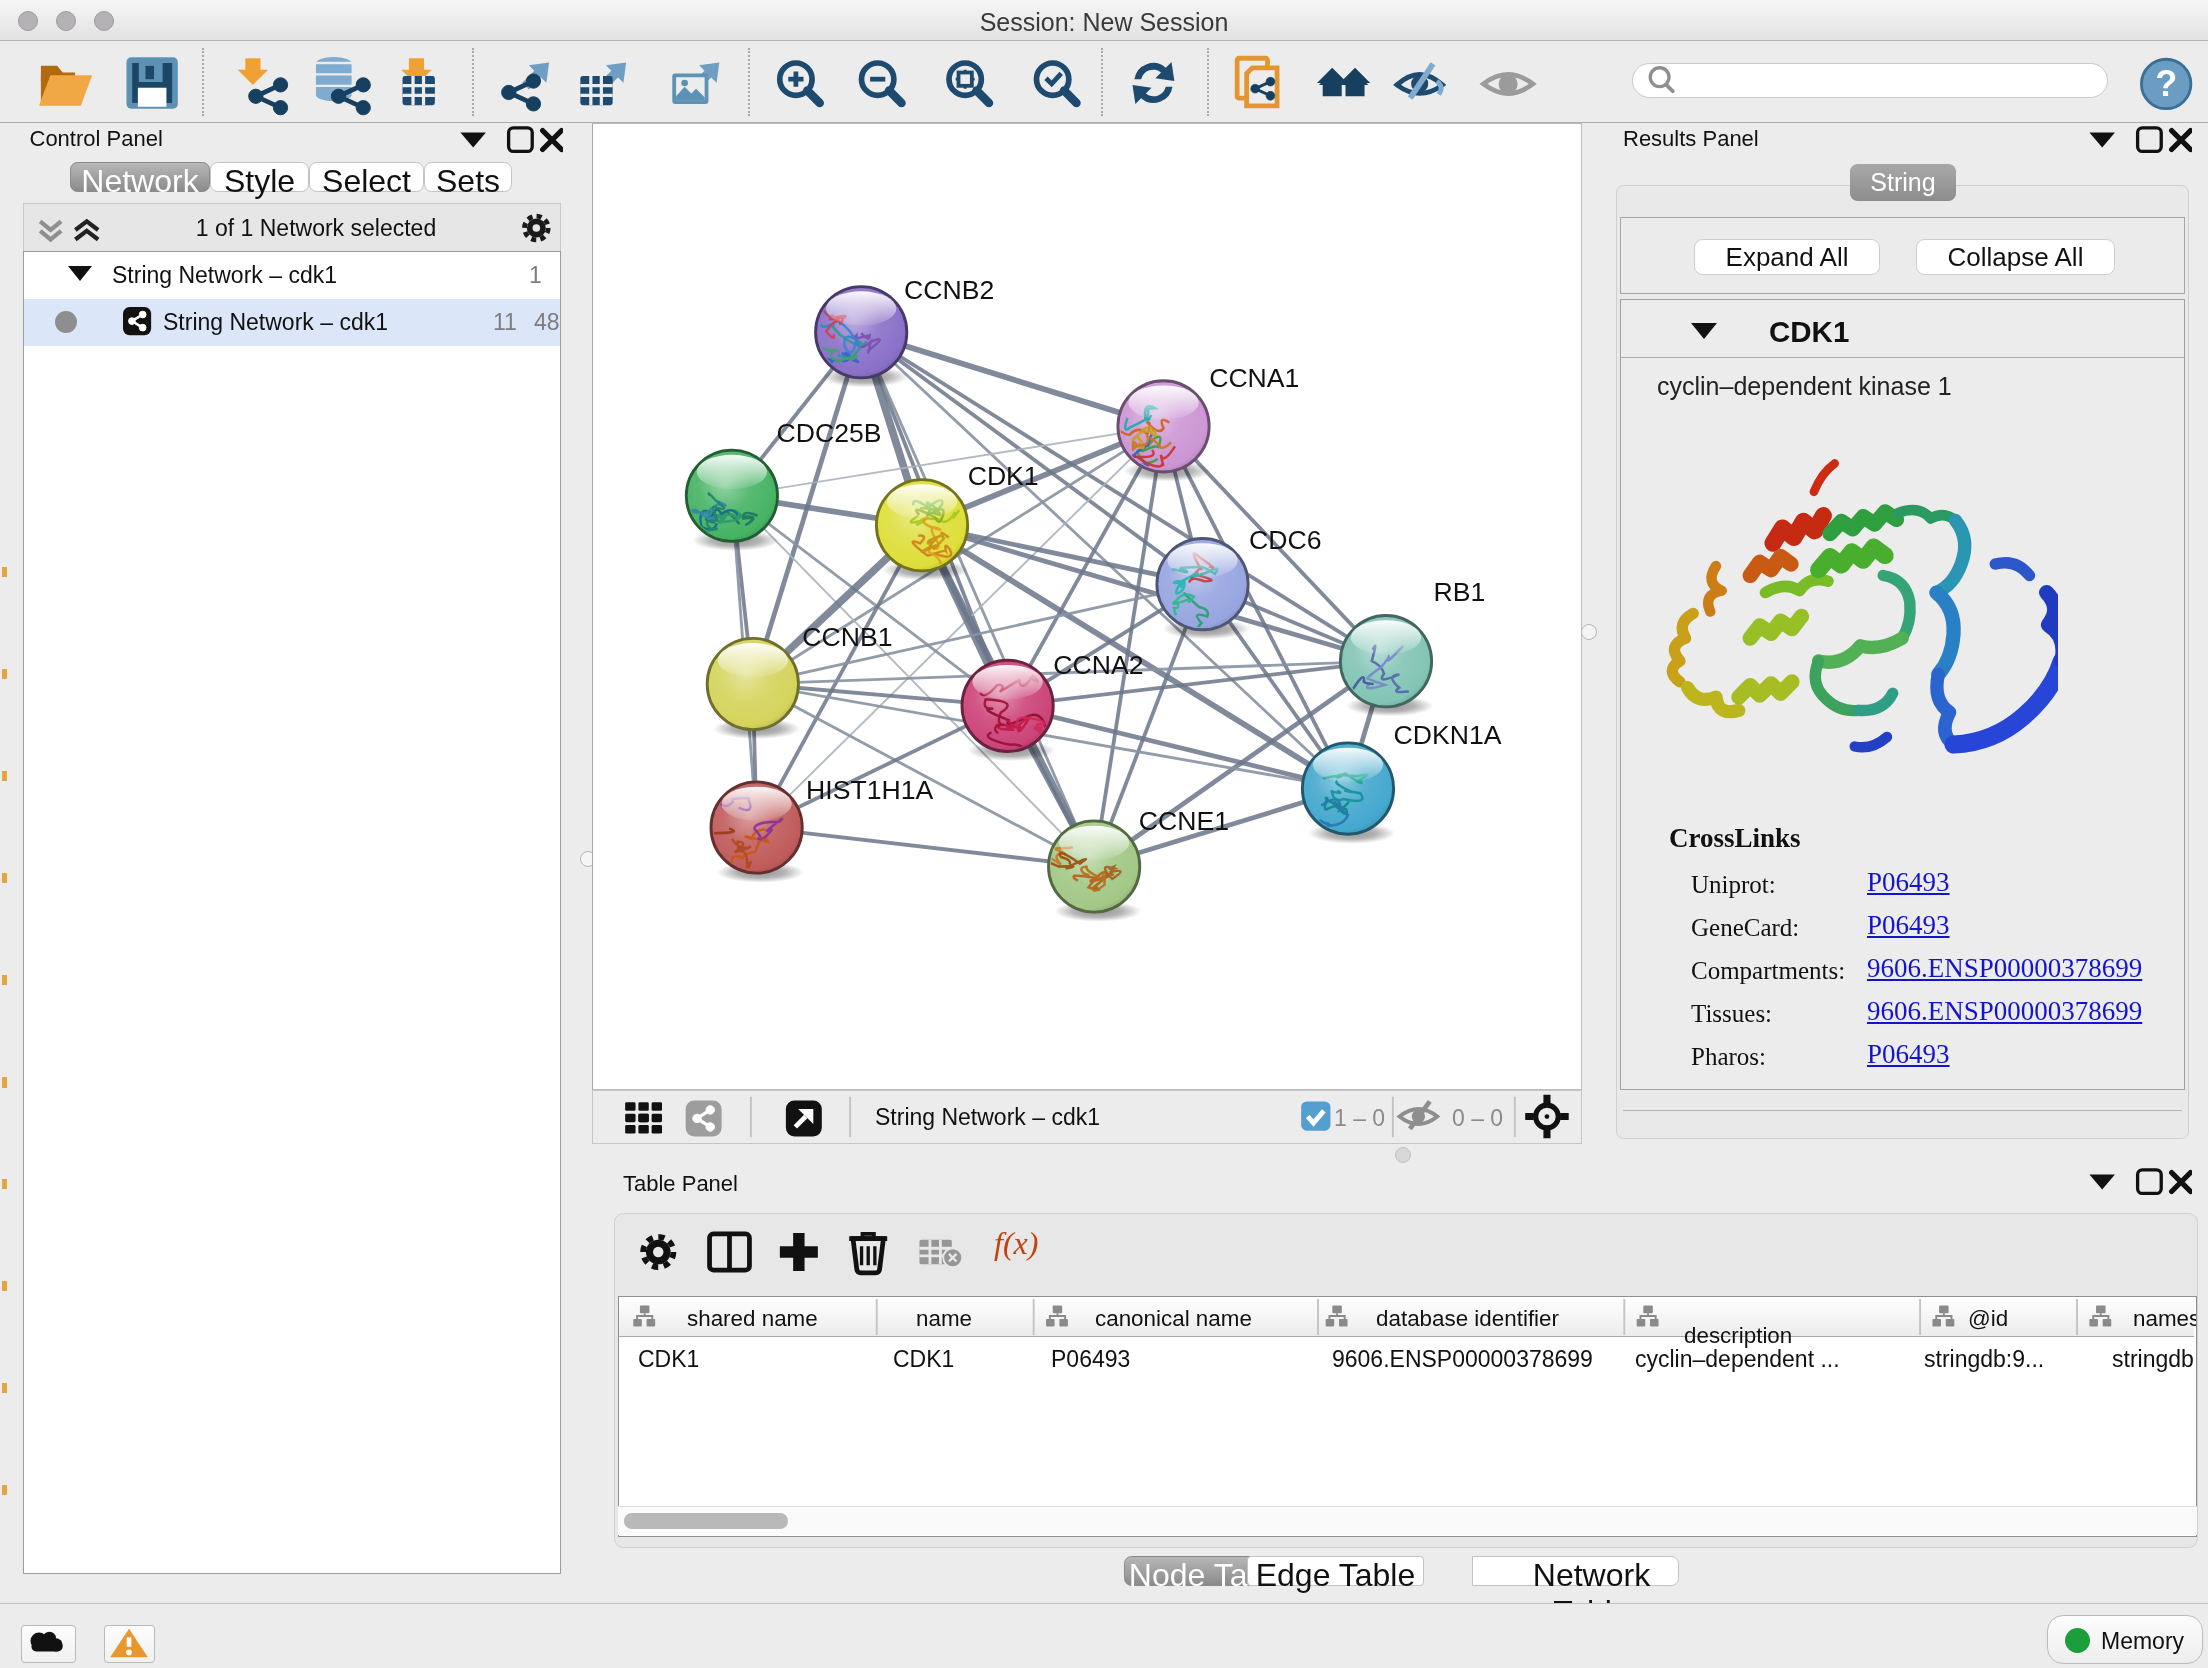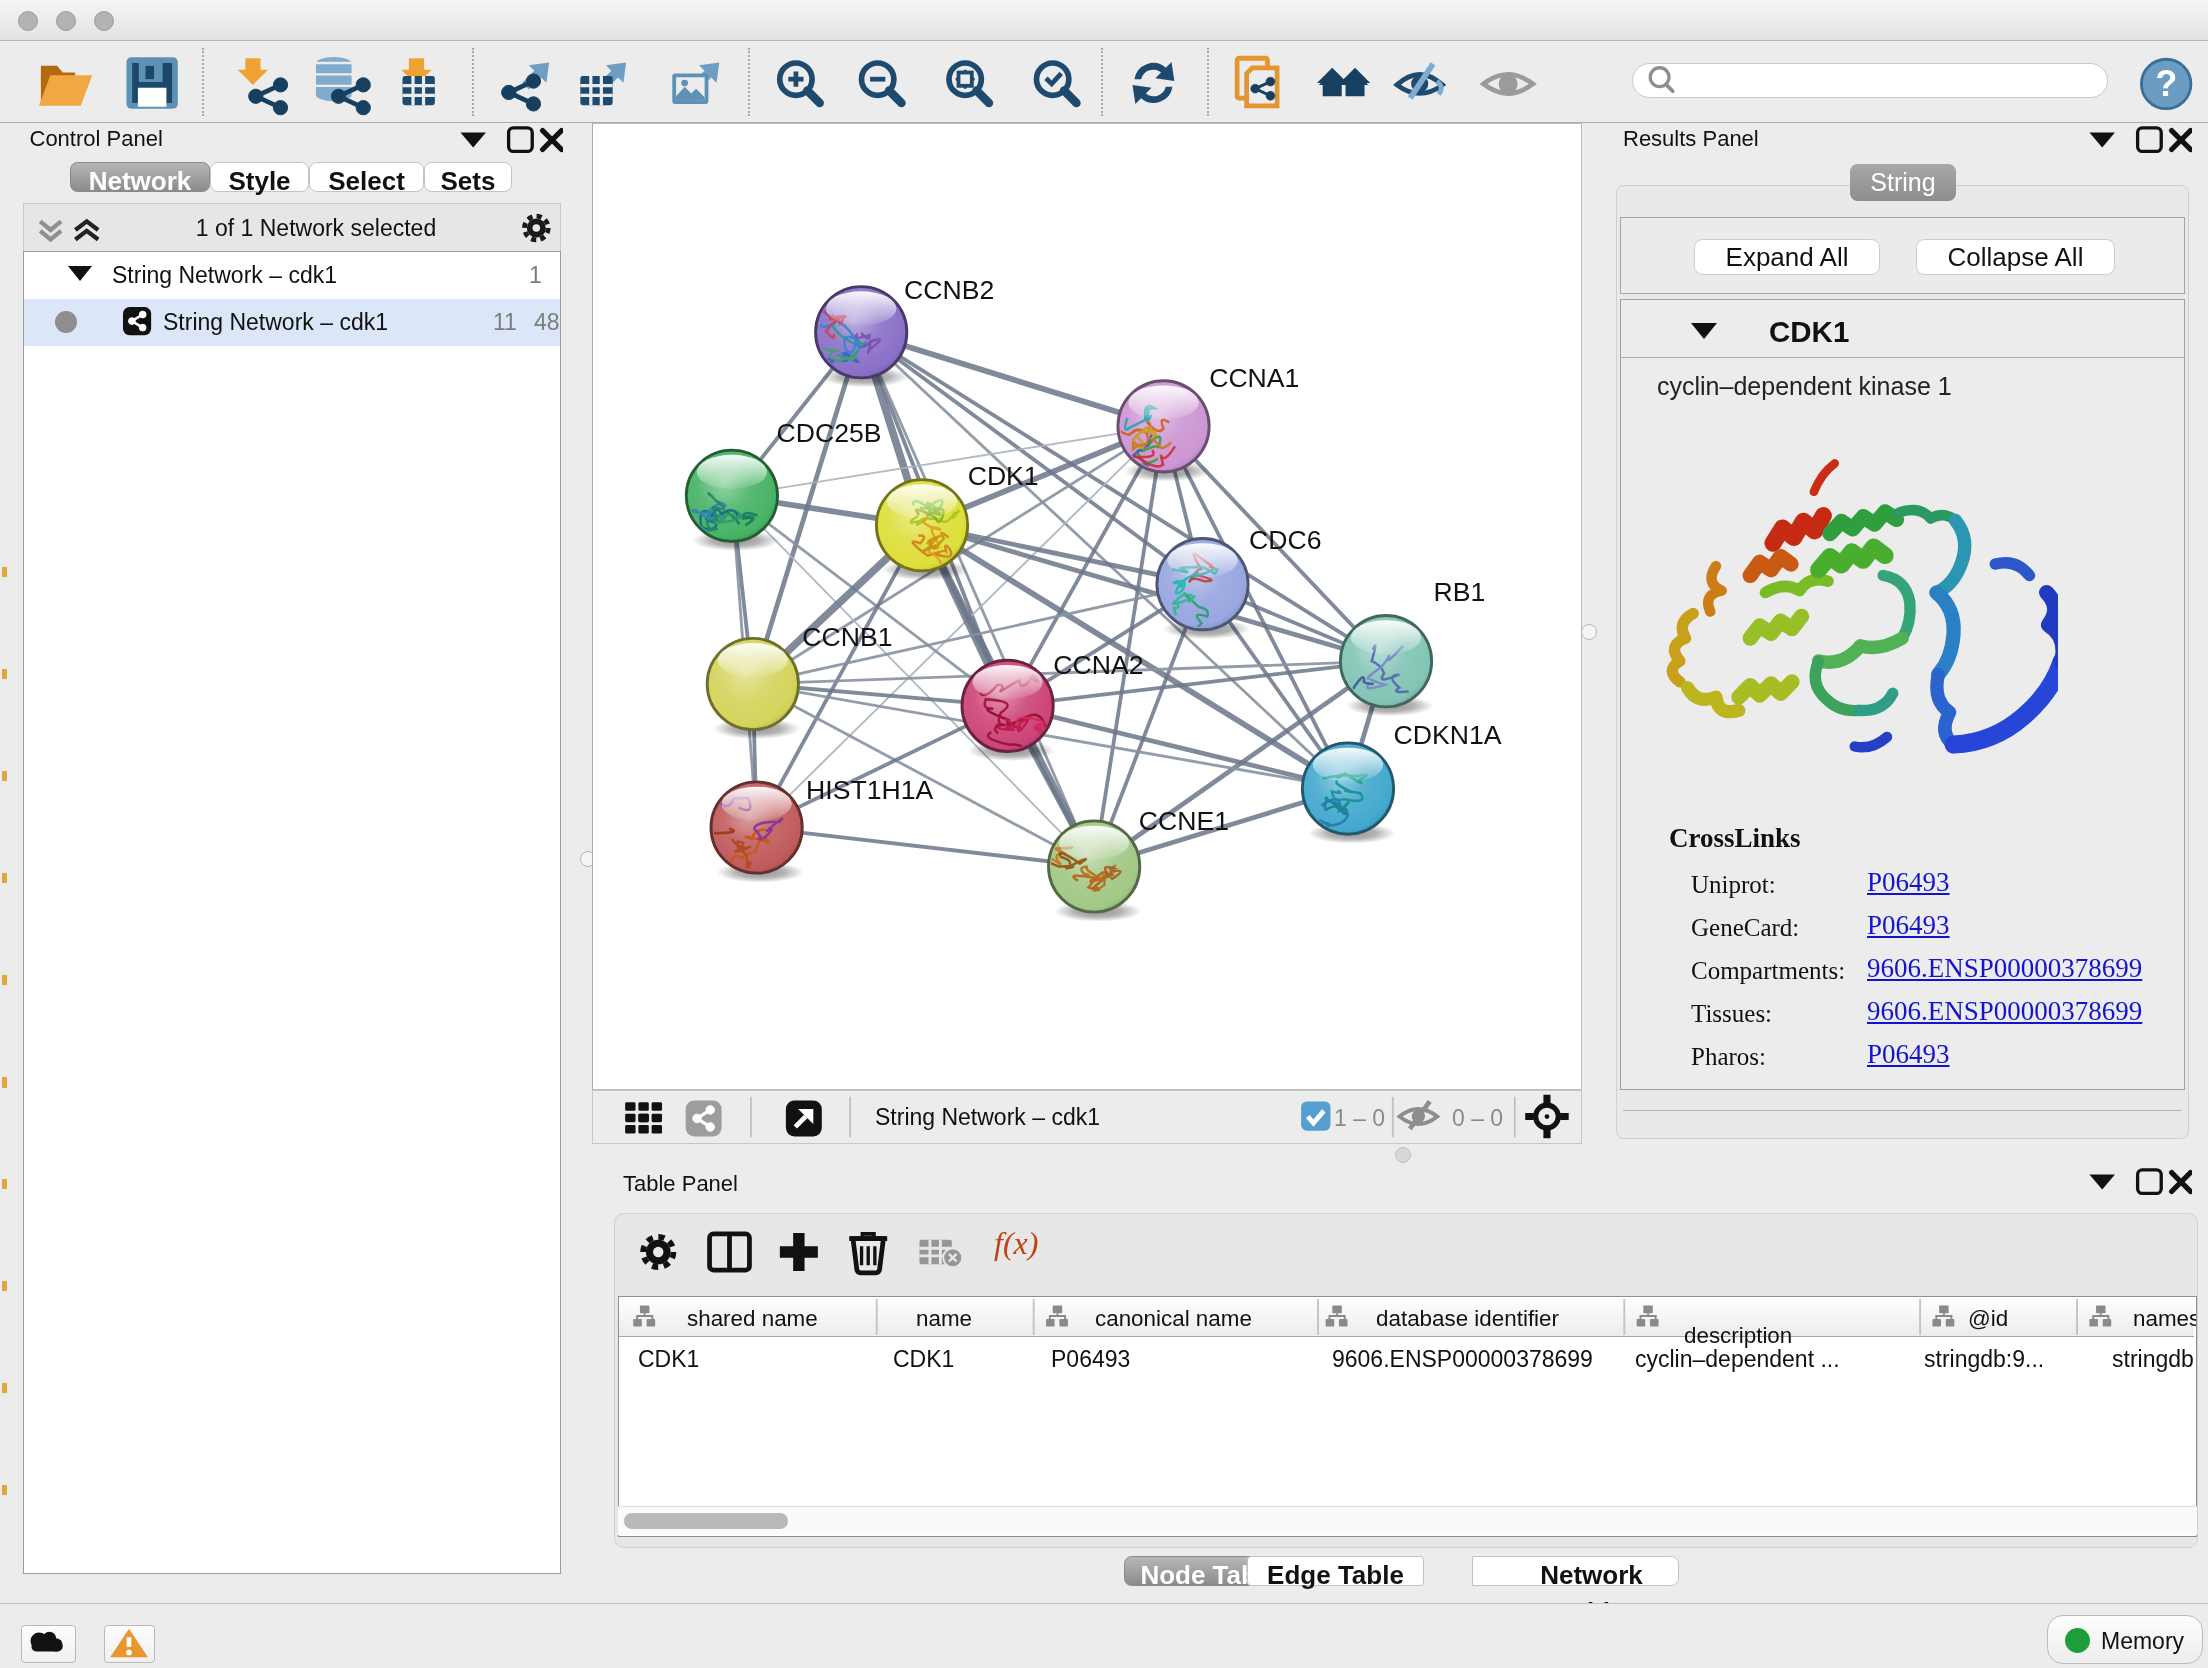--- a/index.html
+++ b/index.html
@@ -13,21 +13,21 @@
 #title { position:absolute; top:7.6px; left:0; width:2208px; text-align:center; font-size:25px; color:#3a3a3a; }
 
 
 #toolbar { left:0; top:42px; width:2208px; height:81px; background:#ececec; border-bottom:1px solid #aeaeae; }
 .tsep { position:absolute; top:5.7px; height:68px; width:0; border-left:2.9px dotted #a9a9a9; }
 #searchbox { position:absolute; left:1632px; top:21px; width:476px; height:35px; background:#fff; border:1.9px solid #c9c9c9; border-radius:18px; }
 
 
 #ctrlpanel-title { left:29.5px; top:126px; font-size:22px; color:#111; }
 
-.tab { position:absolute; height:30px; background:#fff; border:1px solid #c3c3c3; font-size:26px; color:#111; text-align:center; line-height:37px; border-radius:7.6px;font-weight:bold; }
+.tab { position:absolute; height:30px; background:#fff; border:1px solid #c3c3c3; font-size:32px; color:#111; text-align:center; line-height:37px; border-radius:7.6px; }
 .tabsel { background:linear-gradient(#b7b7b7,#8b8b8b); color:#fff; border:1px solid #8a8a8a; }
 
 #netbar { left:23px; top:203px; width:538px; height:49px; background:#e6e6e6; border:1px solid #c9c9c9; }
 #ctrllist { left:23px; top:251px; width:538px; height:1323px; background:#fff; border:1px solid #9c9c9c; }
 #rowsel { position:absolute; left:0; top:47px; width:536px; height:47px; background:#dce6f9; }
 
 #netcanvas { left:592px; top:123px; width:990px; height:967px; background:#fff; border:1px solid #bbb; border-left:1px solid #a9a9a9; }
 #netstatus { left:592px; top:1090px; width:990px; height:54px; background:#ececec; border:1px solid #c6c6c6; }
 
 #tablepanel-title { left:623px; top:1171px; font-size:22px; color:#111; }
@@ -52,20 +52,21 @@
 .t28 { font-size:22.4px; }
 .t24 { font-size:23px; }
 </style>
 </head>
 <body>
 
 <div id="titlebar" class="abs">
   <div class="tl" style="left:18px;"></div>
   <div class="tl" style="left:56px;"></div>
   <div class="tl" style="left:94px;"></div>
+  <div id="title">Session: New Session</div>
 </div>
 
 <div id="toolbar" class="abs">
   <svg width="2208" height="81" style="position:absolute;left:0;top:0" viewBox="0 0 2322 85">
     <defs>
       <g id="shareG">
         <circle cx="13" cy="-12" r="7.5"></circle>
           <circle cx="-13" cy="0" r="7.5"></circle>
           <circle cx="13" cy="12" r="7.5"></circle>
         <path d="M13,-12 L-13,0 L13,12" stroke-width="5" fill="none"></path>

